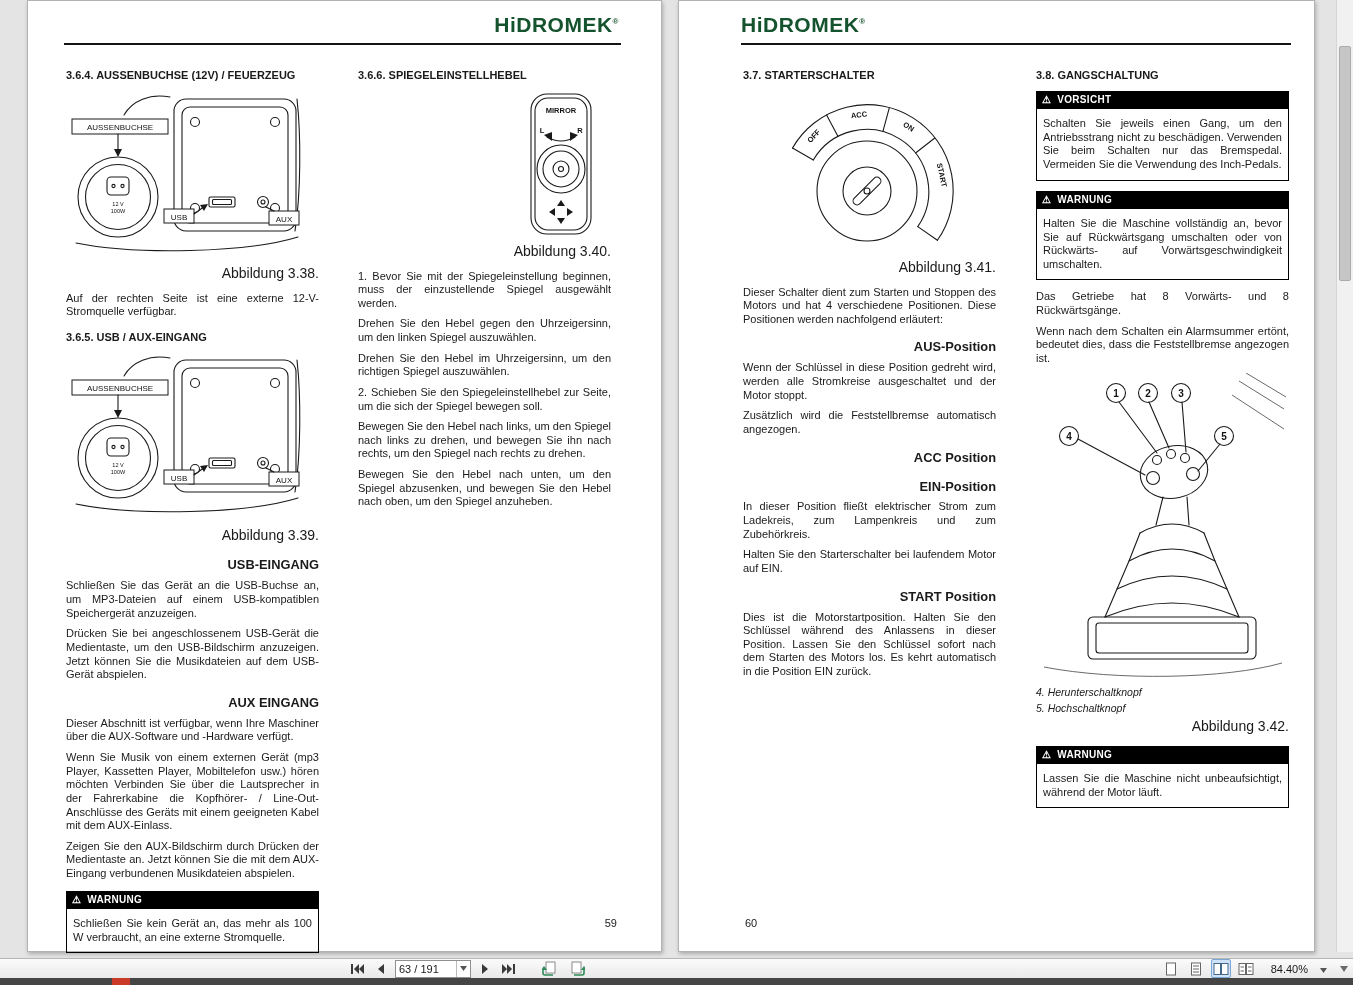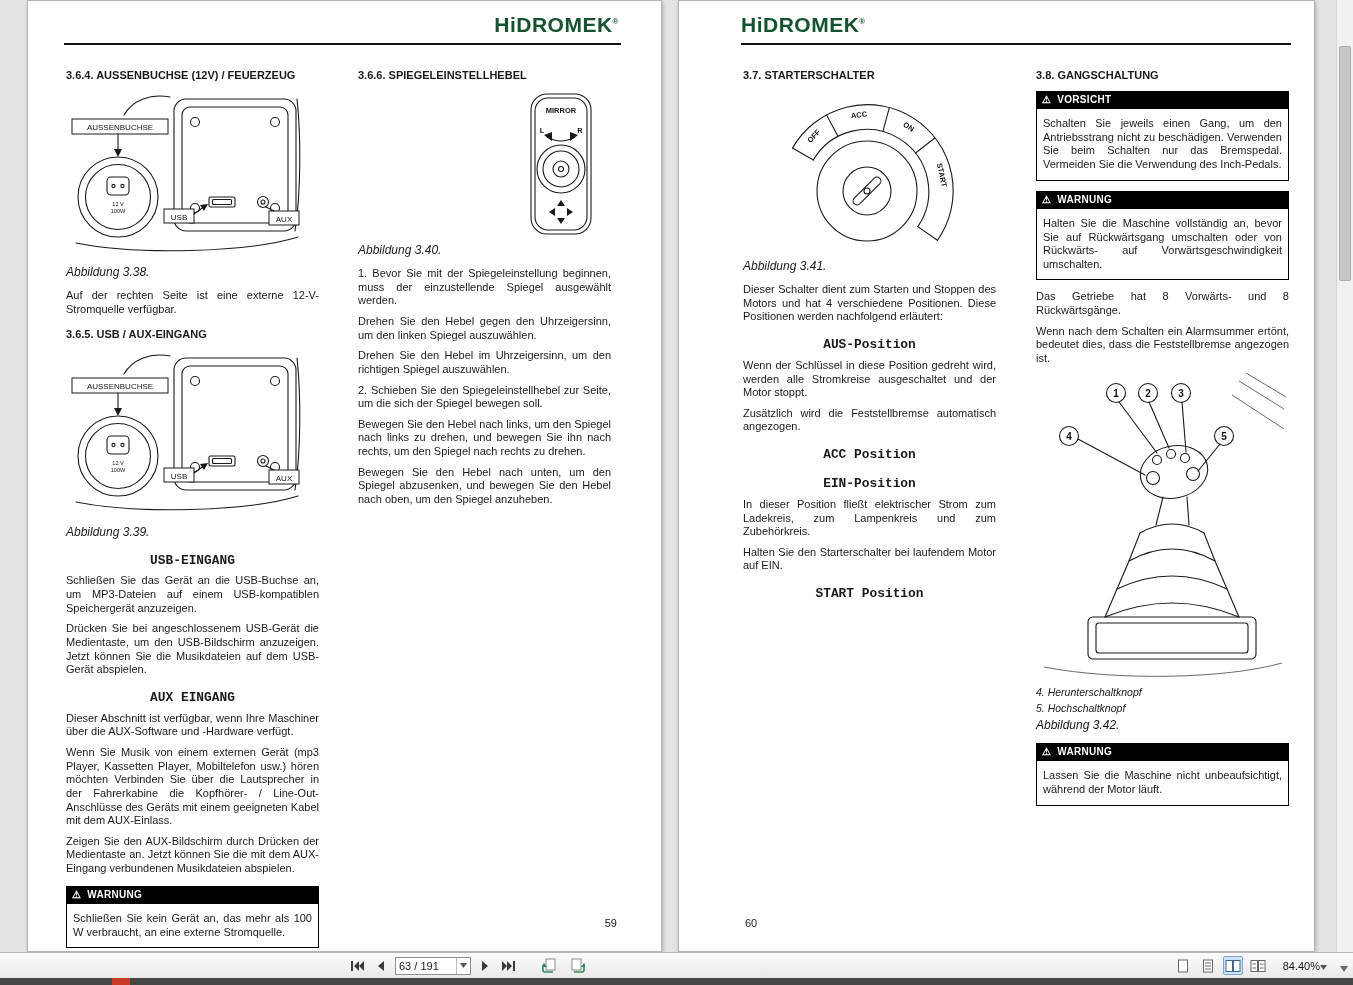--- a/index.html
+++ b/index.html
@@ -13,23 +13,23 @@
   .logo { position:absolute; top:12px; font-weight:bold; font-size:21px; letter-spacing:.5px; color:#14532d; }
   .logo .reg { font-size:8px; vertical-align:super; font-weight:bold; }
   .logo-left  { right:42px; }
   .logo-right { left:62px; }
   .rule { position:absolute; top:42px; height:2px; background:#141414; }
   .rule-left  { left:36px; width:557px; }
   .rule-right { left:62px; width:550px; }
 
   .col { position:absolute; top:62px; font-size:11px; line-height:1.24; text-align:justify; }
   .sec-title { font-size:11px; font-weight:bold; text-align:left; margin:6px 0 8px; }
-  .subhead { font-weight:bold; text-align:center; margin:13px 0 6px;font-family:Liberation Mono, monospace; }
+  .subhead { font-weight:bold; text-align:right; margin:13px 0 6px; }
   .col p { margin:0 0 7px; }
-  .caption { font-style:italic; font-size:12px; text-align:left; margin:3px 0 9px; }
+  .caption { font-size:14px; text-align:right; margin:3px 0 9px; }
   .legend { font-style:italic; font-size:10.5px; text-align:left; margin:0 0 3px; }
   .fig { margin:2px 0 2px; text-align:left; }
 
   .warnblock { margin-top:10px; }
   .warnbar { background:#000; color:#fff; font-weight:bold; font-size:10px; padding:3px 6px; display:flex; align-items:center; gap:6px; letter-spacing:.3px; }
   .warnbar .wicon { font-size:10px; line-height:1; }
   .warnbox { border:1px solid #000; border-top:none; padding:8px 6px; text-align:justify; }
 
   .pagenum { position:absolute; top:916px; font-size:11px; }
   .pn-left  { right:44px; }
@@ -39,32 +39,32 @@
   .ln    { stroke:#1a1a1a; fill:none; stroke-width:1.1; stroke-linecap:round; stroke-linejoin:round; }
   .lnthin{ stroke:#444; fill:none; stroke-width:.8; }
   .fillk { fill:#1a1a1a; stroke:none; }
   .lblbox{ fill:#fff; stroke:#1a1a1a; stroke-width:1; }
   .figtext  { font-family:"Liberation Sans",sans-serif; font-size:8px; fill:#111; }
   .figtextb { font-family:"Liberation Sans",sans-serif; font-size:7.5px; font-weight:bold; fill:#111; }
   .tinytext { font-family:"Liberation Sans",sans-serif; font-size:5.5px; fill:#111; }
   .callout  { font-family:"Liberation Sans",sans-serif; font-size:10px; font-weight:bold; fill:#111; }
 
   
-  .toolbar { position:absolute; left:0; right:0; bottom:7px; height:26px;
+  .toolbar { position:absolute; left:0; right:0; bottom:7px; height:20px;
              background:linear-gradient(#fbfbfb,#e9e9e9); border-top:1px solid #b5b5b5; }
   .tb-center { position:absolute; left:348px; top:0; height:100%; display:flex; align-items:center; gap:7px; }
   .tb-right  { position:absolute; right:26px; top:0; height:100%; display:flex; align-items:center; gap:5px; }
   .tbtn { background:transparent; border:none; padding:2px; display:flex; align-items:center; justify-content:center; cursor:pointer; }
   .pagebox { width:76px; height:18px; background:#fff; border:1px solid #8f8f8f; display:flex; align-items:center;
              font-size:11px; padding:0 3px; gap:3px; }
   .pagebox .pb-text { flex:1; text-align:left; }
   .pb-caret { border-left:1px solid #bbb; padding-left:3px; display:flex; align-items:center; height:100%; }
   .layoutbtn { width:20px; height:19px; display:flex; align-items:center; justify-content:center; border:1px solid transparent; background:transparent; cursor:pointer; }
   .layoutbtn.selected { background:#cfe3f8; border:1px solid #7aa7d6; border-radius:2px; }
-  .zoombox { display:flex; align-items:center; gap:0; font-size:11px; margin-left:10px; cursor:pointer; }
+  .zoombox { display:flex; align-items:center; gap:12px; font-size:11px; margin-left:10px; cursor:pointer; }
   .viewgap { width:8px; }
 
   .scrollbar { position:absolute; right:0; top:0; bottom:33px; width:17px; background:#f1f1f1; border-left:1px solid #d6d6d6; }
   .sb-thumb { position:absolute; left:2px; right:2px; top:46px; height:235px; background:#c6c6c6; border:1px solid #ababab; border-radius:2px; }
   .sb-down { position:absolute; right:2px; bottom:9px; width:14px; height:14px; display:flex; align-items:center; justify-content:center; background:transparent; border:none; cursor:pointer; }
 
   .taskbar { position:absolute; left:0; right:0; bottom:0; height:7px; background:#454545; }
   .taskbar .redapp { position:absolute; left:112px; top:0; width:18px; height:7px; background:#cb3a27; }
 </style>
 </head>
@@ -256,20 +256,21 @@
       <p>Wenn der Schlüssel in diese Position gedreht wird, werden alle Stromkreise ausgeschaltet und der Motor stoppt.</p>
       <p>Zusätzlich wird die Feststellbremse automatisch angezogen.</p>
 
       <h3 class="subhead">ACC Position</h3>
 
       <h3 class="subhead">EIN-Position</h3>
       <p>In dieser Position fließt elektrischer Strom zum Ladekreis, zum Lampenkreis und zum Zubehörkreis.</p>
       <p>Halten Sie den Starterschalter bei laufendem Motor auf EIN.</p>
 
       <h3 class="subhead">START Position</h3>
+      <p>Dies ist die Motorstartposition. Halten Sie den Schlüssel während des Anlassens in dieser Position. Lassen Sie den Schlüssel sofort nach dem Starten des Motors los. Es kehrt automatisch in die Position EIN zurück.</p>
     </div>
 
     <div class="col" style="left:357px; width:253px;">
       <h2 class="sec-title">3.8. GANGSCHALTUNG</h2>
 
       <div class="warnblock" style="margin-top:2px;">
         <div class="warnbar">
           <span class="wicon">⚠</span>
           <span>VORSICHT</span>
         </div>

